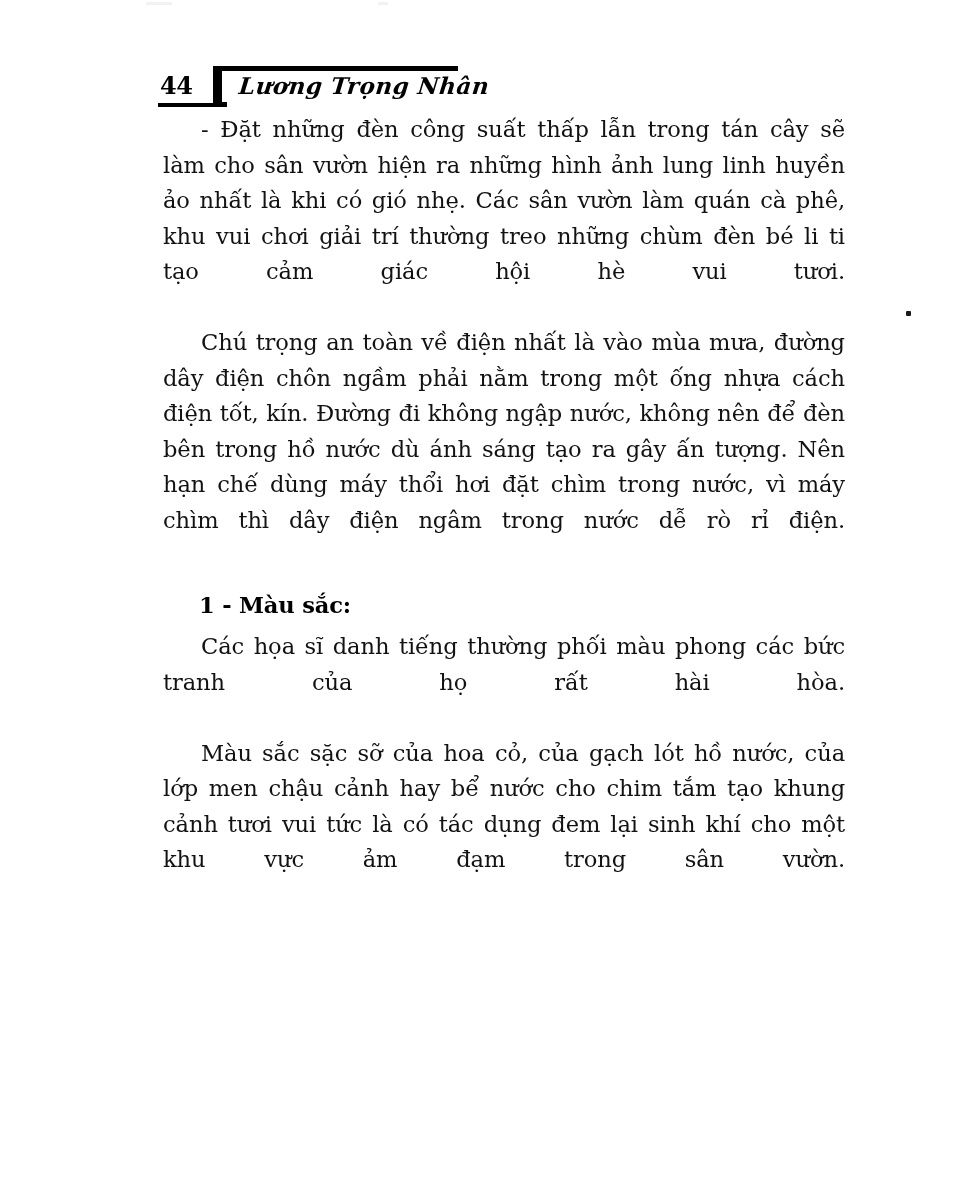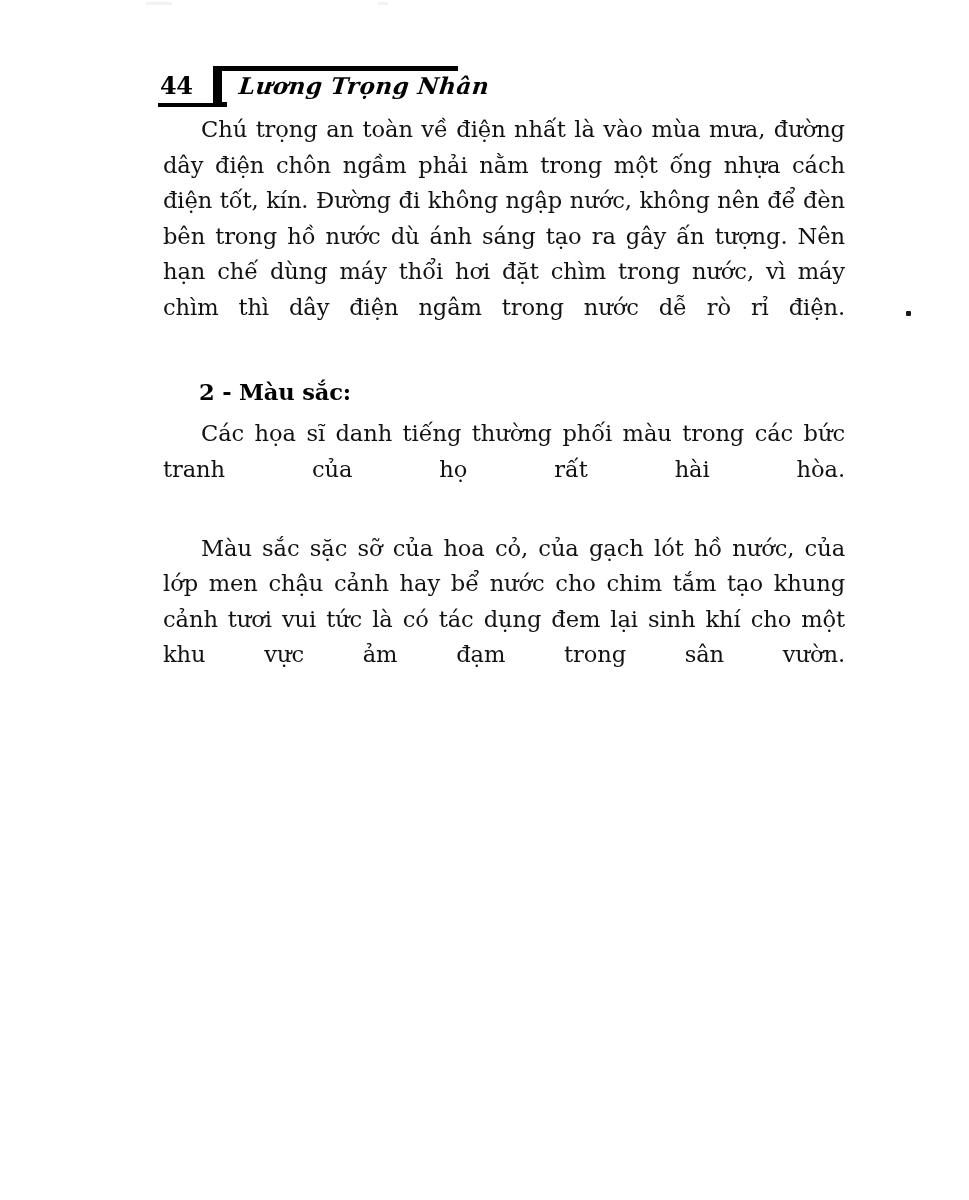--- a/index.html
+++ b/index.html
@@ -113,21 +113,20 @@
     line-height: 35.5px;
     text-align: justify;
     text-justify: inter-word;
     text-indent: 38px;
     letter-spacing: -0.1px;
     word-spacing: 0.5px;
     color: #121212;
   }
 
   p.para + p.para {
-    margin-top: 8px;
   }
 
   h2.section-head {
     margin: 14px 0 6px 0;
     padding: 0;
     font-family: "DejaVu Serif", "Liberation Serif", serif;
     font-size: 22.6px;
     font-weight: bold;
     line-height: 35.5px;
     text-indent: 36px;
@@ -170,22 +169,23 @@
   <div class="header">
     <div class="header-rule"></div>
     <div class="header-stem"></div>
     <div class="header-foot"></div>
     <div class="folio-rule"></div>
     <div class="folio">44</div>
     <div class="author-name">Lương Trọng Nhân</div>
   </div>
 
   <div class="textblock">
+    <p class="para">- Đặt những đèn công suất thấp lẫn trong tán cây sẽ làm cho sân vườn hiện ra những hình ảnh lung linh huyền ảo nhất là khi có gió nhẹ. Các sân vườn làm quán cà phê, khu vui chơi giải trí thường treo những chùm đèn bé li ti tạo cảm giác hội hè vui tươi.</p>
     <p class="para">Chú trọng an toàn về điện nhất là vào mùa mưa, đường dây điện chôn ngầm phải nằm trong một ống nhựa cách điện tốt, kín. Đường đi không ngập nước, không nên để đèn bên trong hồ nước dù ánh sáng tạo ra gây ấn tượng. Nên hạn chế dùng máy thổi hơi đặt chìm trong nước, vì máy chìm thì dây điện ngâm trong nước dễ rò rỉ điện.</p>
-    <h2 class="section-head">2 - Màu sắc:</h2>
-    <p class="para">Các họa sĩ danh tiếng thường phối màu trong các bức tranh của họ rất hài hòa.</p>
+    <h2 class="section-head">1 - Màu sắc:</h2>
+    <p class="para">Các họa sĩ danh tiếng thường phối màu phong các bức tranh của họ rất hài hòa.</p>
     <p class="para">Màu sắc sặc sỡ của hoa cỏ, của gạch lót hồ nước, của lớp men chậu cảnh hay bể nước cho chim tắm tạo khung cảnh tươi vui tức là có tác dụng đem lại sinh khí cho một khu vực ảm đạm trong sân vườn.</p>
 
   </div>
 
   <div class="speck"></div>
 
 </div>
 
 </body></html>

